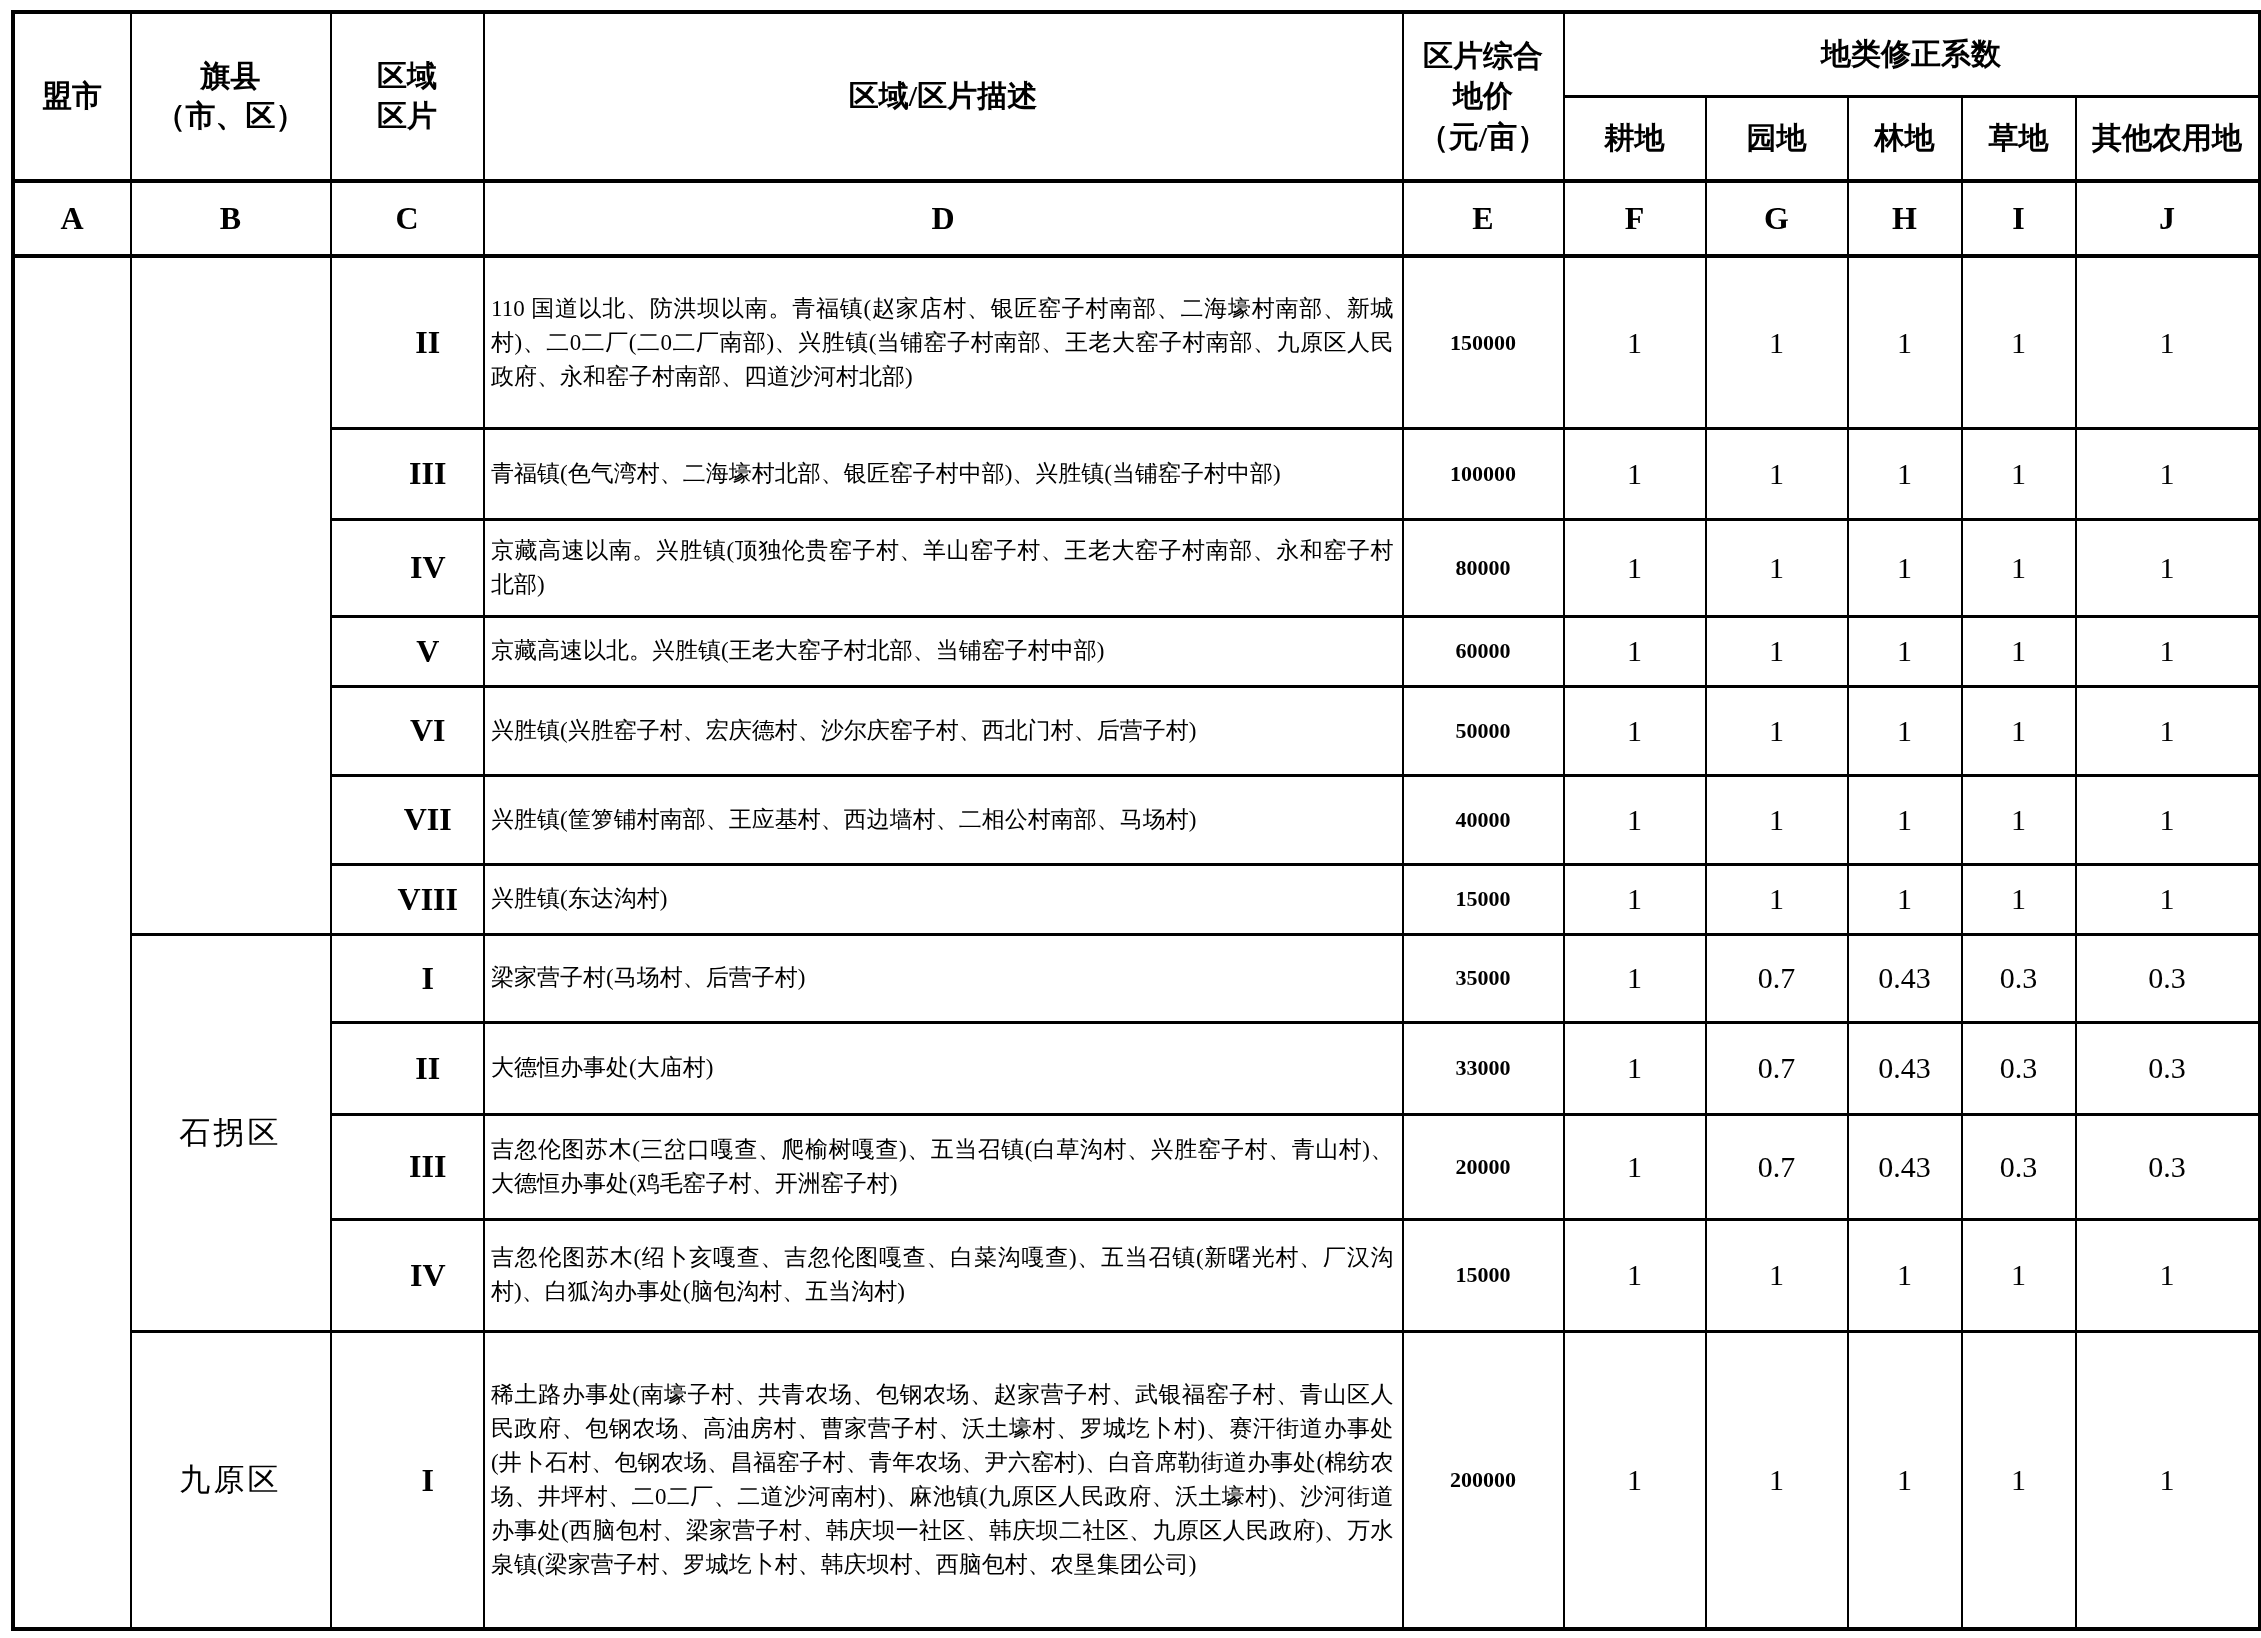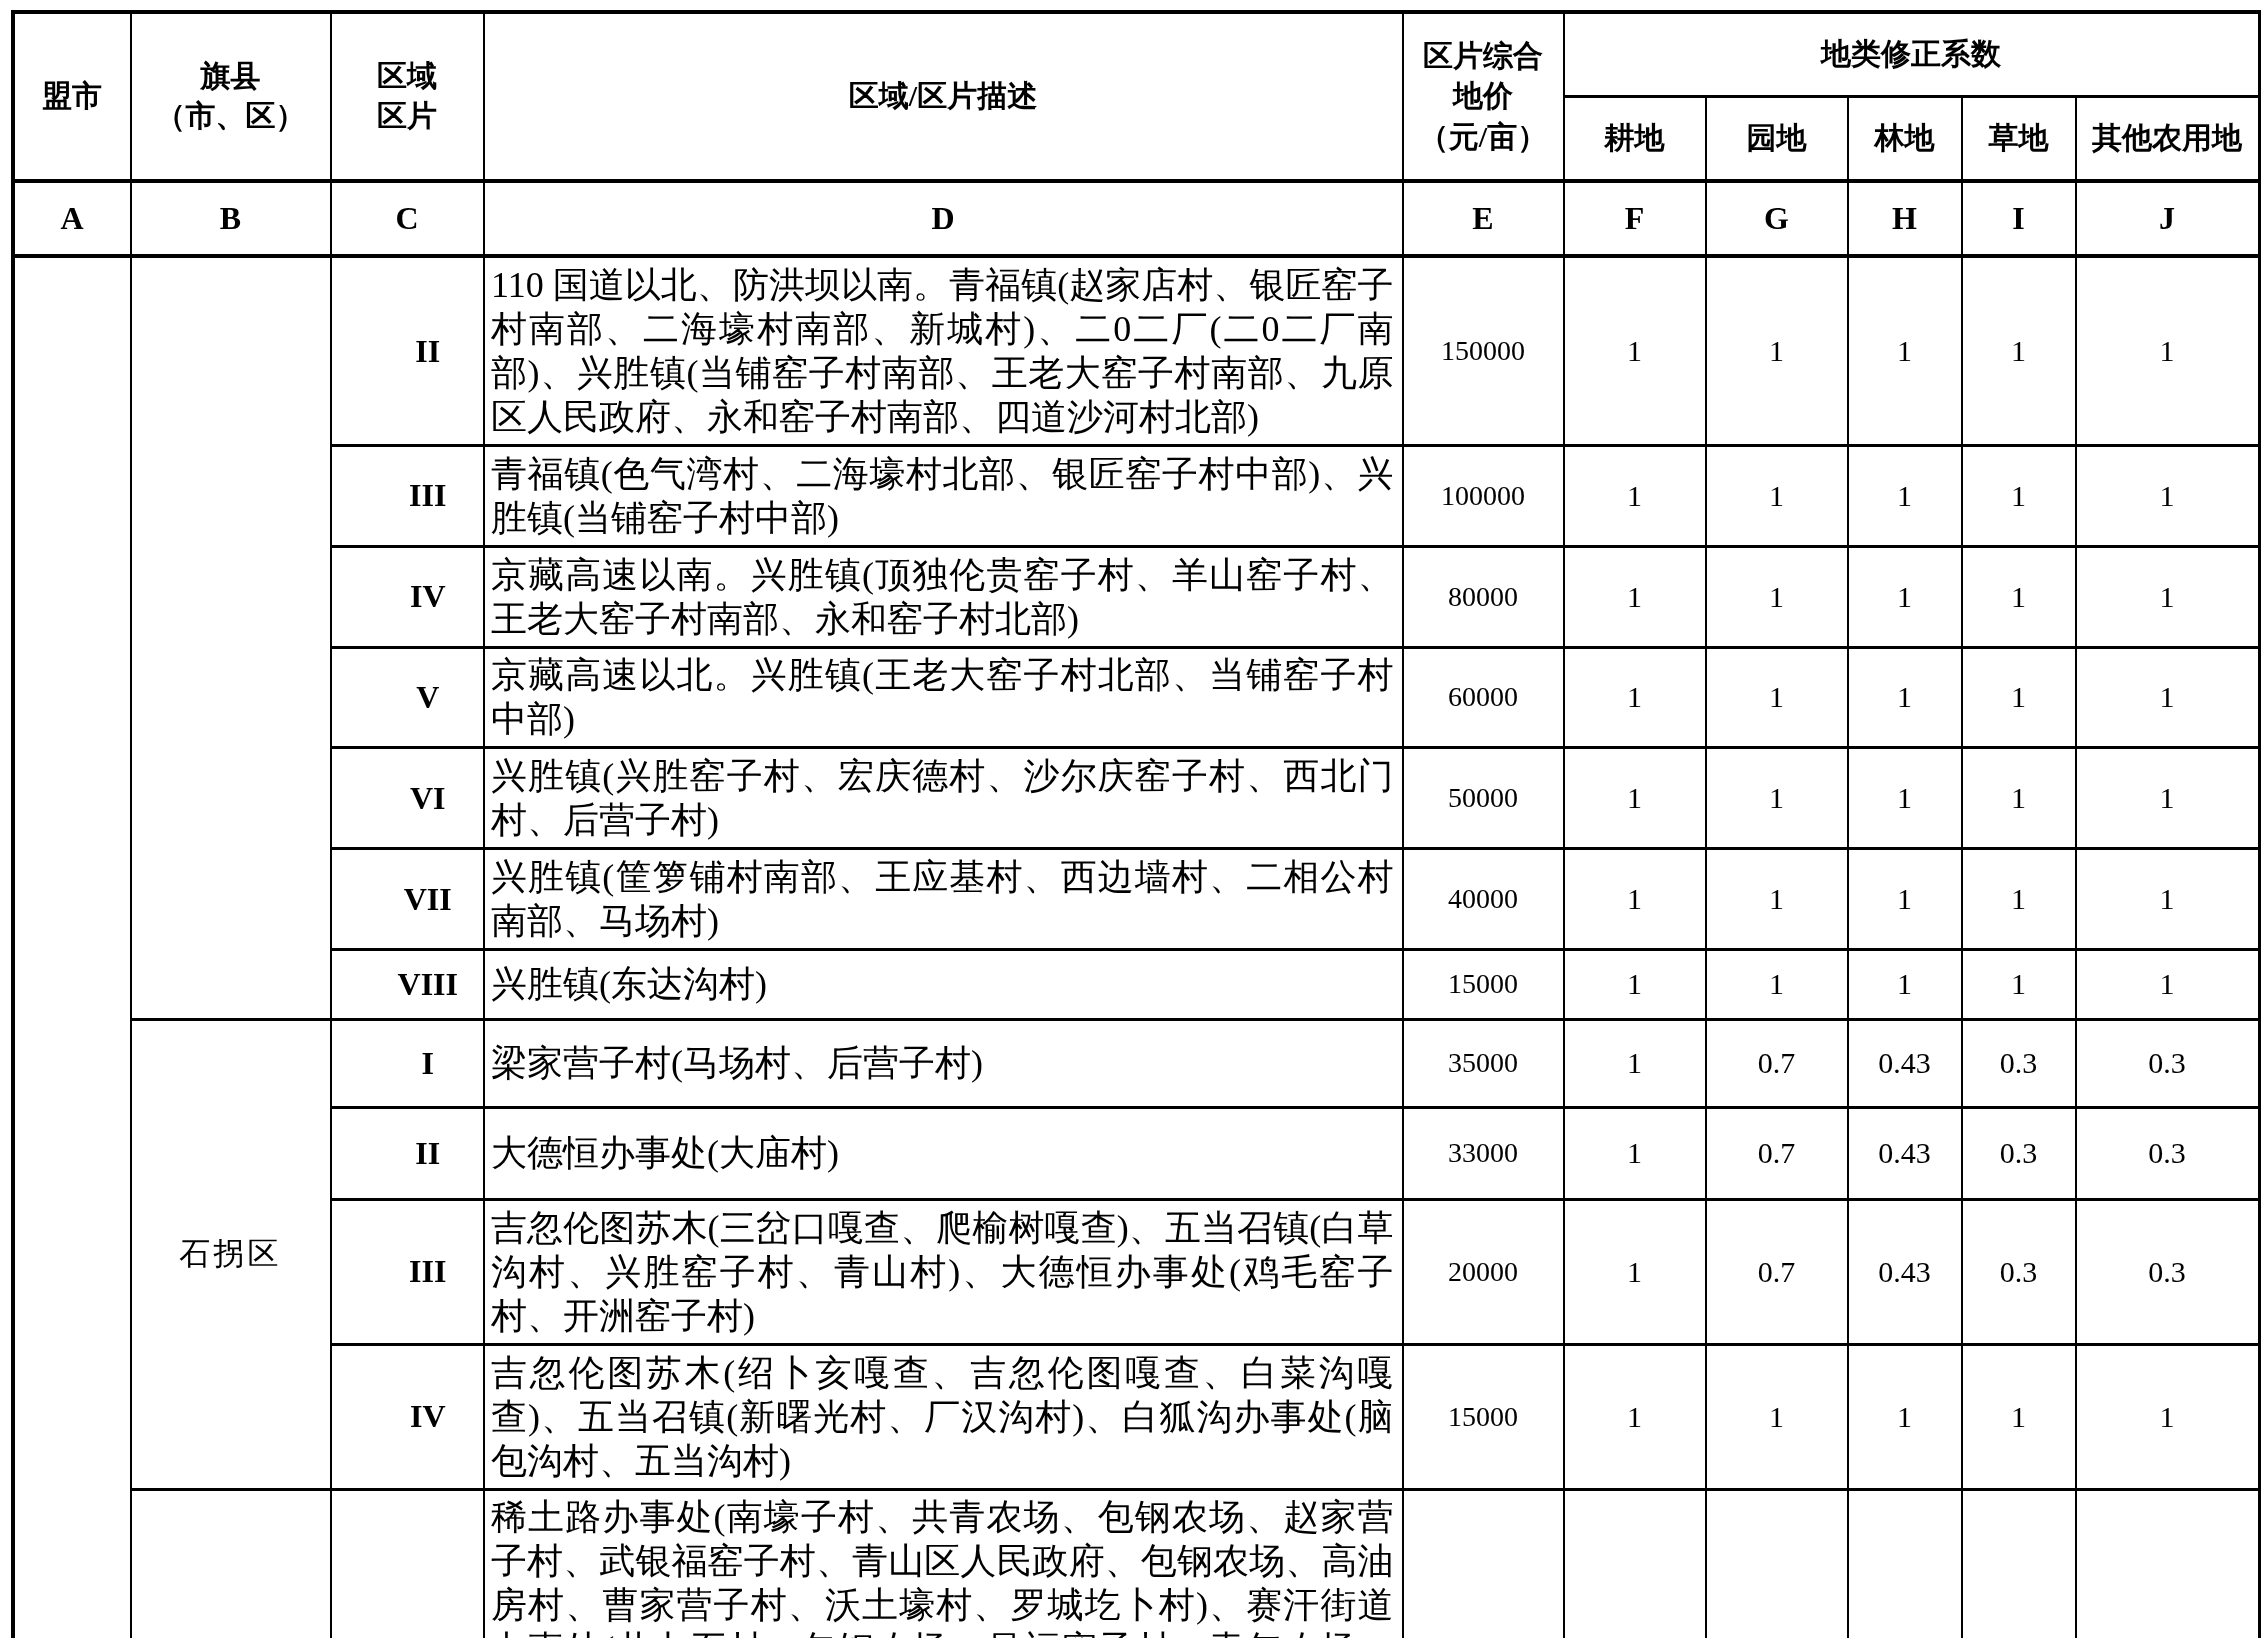--- a/index.html
+++ b/index.html
@@ -45,30 +45,30 @@
     font-family:"Liberation Serif","DejaVu Serif",serif;
     padding-left:48px;
   }
   td.county{
     text-align:center;
     font-size:31px;
     letter-spacing:3.2px;
     margin-left:17px;
   }
   td.desc{
-    font-size:36px;
-    line-height:44px;
+    font-size:23px;
+    line-height:34px;
     text-align:justify;
     word-break:break-all;
     padding:4.9px 8px 4.9px 6.5px;
   }
   td.price{
     text-align:center;
-    font-weight:normal;
-    font-size:28px;
+    font-weight:bold;
+    font-size:22px;
   }
   td.coef{
     text-align:center;
     font-size:30px;
   }
   
   tbody tr:nth-child(1){height:172px;}
   tbody tr:nth-child(2){height:91px;}
   tbody tr:nth-child(3){height:97px;}
   tbody tr:nth-child(4){height:70px;}

